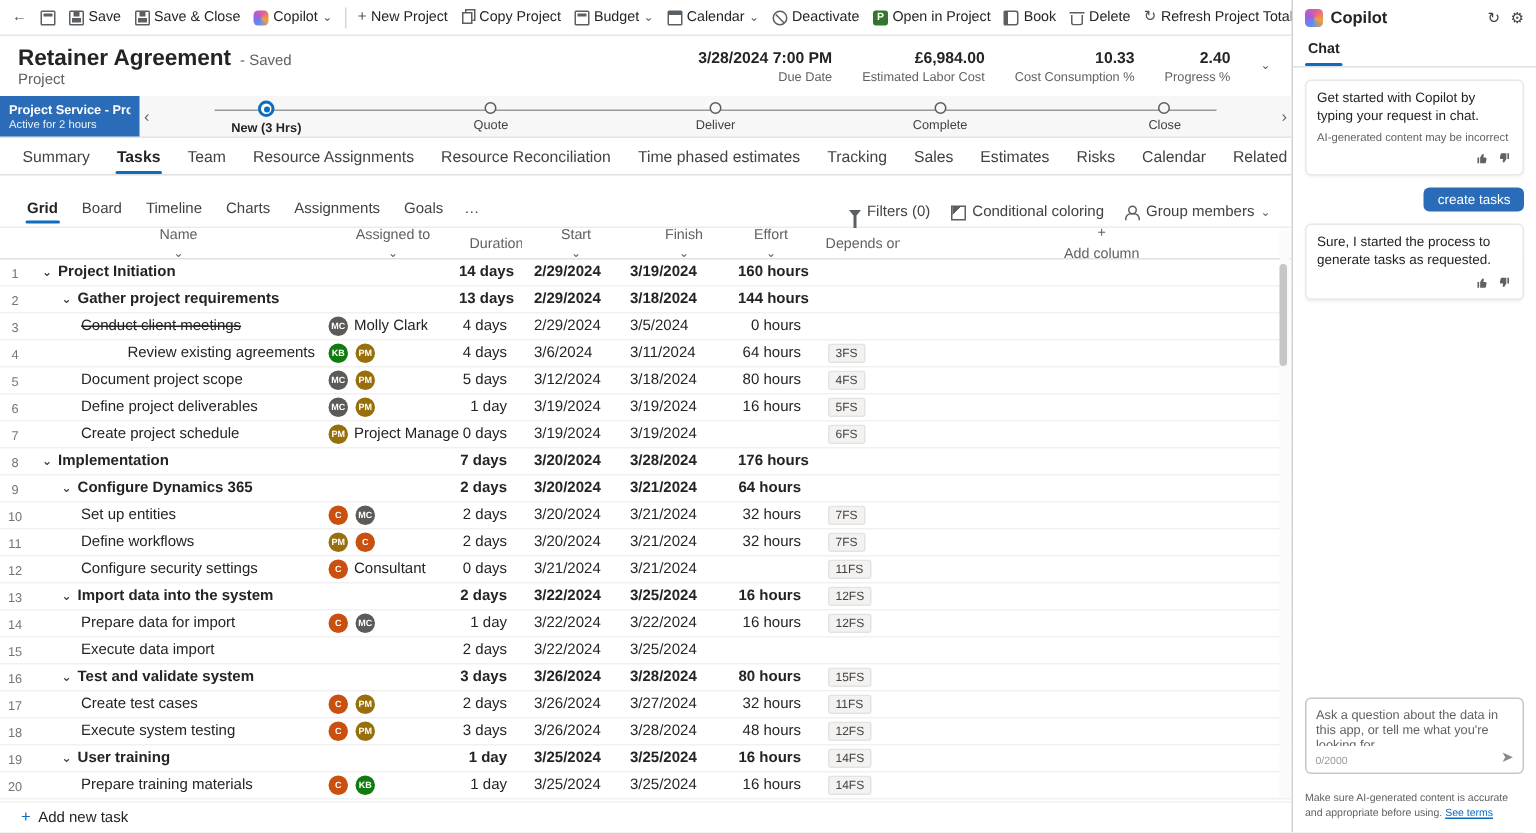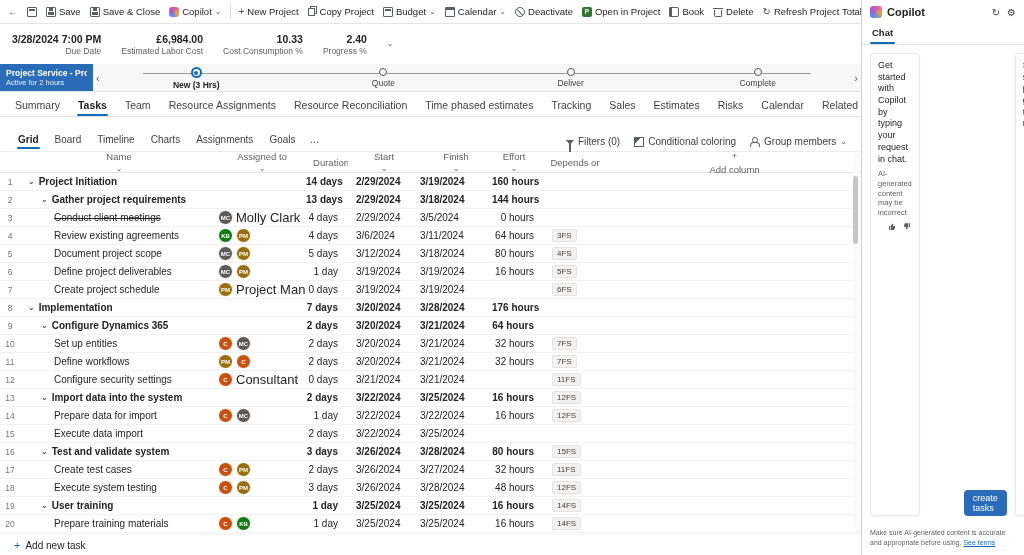--- a/index.html
+++ b/index.html
@@ -88,37 +88,37 @@
   .th.eff{justify-content:space-between;padding-left:0;padding-right:8px;}
   .tr{height:17px;border-bottom:1px solid #f1f1f1;font-size:10px;}
   .tr.sum{font-weight:700;}
   .td{overflow:hidden;white-space:nowrap;padding-left:8px;}
   .td.num{padding:0;text-align:center;color:#757575;font-size:8.5px;font-weight:400;}
   .td.name{display:flex;align-items:center;gap:4px;}
   .chv2{font-size:8px;color:#424242;line-height:1;flex:none;}
   .strike{text-decoration:line-through;text-align:center;}
   .td.asg{display:flex;align-items:center;}
   .av{width:13px;height:13px;border-radius:50%;color:#fff;font-size:6px;font-weight:700;display:inline-flex;align-items:center;justify-content:center;margin-right:3px;flex:none;border:1px solid #fff;box-sizing:content-box;}
-  .aname{font-size:13px;font-weight:400;color:#242424;overflow:hidden;}
+  .aname{font-size:10px;font-weight:400;color:#242424;overflow:hidden;}
   .td.dur,.td.eff{text-align:right;padding-left:0;padding-right:10px;}
   .pill{display:inline-block;background:#f3f2f1;border:1px solid #e4e3e2;color:#424242;font-size:8px;font-weight:400;border-radius:2px;padding:0 4px;line-height:11px;}
   .vtrack{position:absolute;right:1px;top:2px;bottom:2px;width:7px;background:#fafafa;}
   .vthumb{position:absolute;right:2px;top:22px;width:5px;height:68px;background:#c6c6c6;border-radius:3px;}
   .addtask{height:20px;flex:none;display:flex;align-items:center;gap:5px;padding-left:14px;font-size:10px;color:#242424;border-top:1px solid #f1f1f1;}
   .addtask .plus{color:#0f6cbd;font-size:11px;line-height:1;}
 
   
   .cp-h{height:24px;flex:none;display:flex;align-items:center;gap:5px;padding:0 8px;}
   .cp-logo{width:12px;height:12px;border-radius:3px;background:conic-gradient(from 200deg,#5a8df5,#a45ddd,#e25f9c,#f0a03a,#5a8df5);flex:none;}
   .cp-title{font-size:11px;font-weight:700;}
   .cp-hicons{margin-left:auto;display:flex;gap:7px;color:#424242;font-size:10px;}
   .cp-tabs{height:20px;flex:none;display:flex;padding:0 8px;border-bottom:1px solid #e0e0e0;}
   .cp-tab{font-size:9.5px;font-weight:700;padding:3px 2px;position:relative;}
   .cp-tab::after{content:"";position:absolute;left:0;right:0;bottom:0;height:2px;background:#0f6cbd;border-radius:2px;}
-  .cp-body{flex:1;display:flex;flex-direction:row;gap:8px;padding:8px;overflow:hidden;}
+  .cp-body{flex:1;display:flex;flex-direction:column;gap:8px;padding:8px;overflow:hidden;}
   .card{border:1px solid #e8e8e8;border-radius:4px;padding:6px 7px;font-size:9px;line-height:1.3;box-shadow:0 1px 2px rgba(0,0,0,.06);background:#fff;}
   .dis{font-size:7.5px;color:#616161;margin-top:4px;}
   .fb{display:flex;gap:7px;justify-content:flex-end;margin-top:4px;color:#616161;}
   .thumb{width:9px;height:9px;display:inline-flex;}
   .thumb svg{width:9px;height:9px;}
   .thumb.down svg{transform:rotate(180deg);}
   .user-msg{align-self:flex-end;background:#2b6cb8;color:#fff;font-size:9px;padding:3px 9px;border-radius:4px;margin-left:36px;}
   .cp-input{margin-top:auto;border:1px solid #c7c7c7;border-radius:4px;padding:5px 6px 4px;position:relative;background:#fff;}
   .cp-input textarea{border:none;outline:none;resize:none;width:100%;height:26px;font-family:inherit;font-size:8.5px;color:#242424;padding:0;box-sizing:border-box;background:transparent;}
   .cp-input textarea::placeholder{color:#616161;}
@@ -189,20 +189,27 @@
           <span>Delete</span>
         </div>
       <div class="cmd">
           <span class="gi">↻</span>
           <span>Refresh Project Totals</span>
         </div>
 
     </div>
 
     <div class="hdr">
+      <div class="titleblock">
+        <div class="titleline">
+          <span class="rectitle">Retainer Agreement</span>
+          <span class="saved">- Saved</span>
+        </div>
+        <span class="entity">Project</span>
+      </div>
       <div class="stats">
           <div class="stat">
             <div class="sv">3/28/2024 7:00 PM</div>
             <div class="sl">Due Date</div>
           </div>
           <div class="stat">
             <div class="sv">£6,984.00</div>
             <div class="sl">Estimated Labor Cost</div>
           </div>
           <div class="stat">
@@ -235,20 +242,24 @@
             <div class="slab">Quote</div>
           </div>
           <div class="stage">
             <div class="dot"></div>
             <div class="slab">Deliver</div>
           </div>
           <div class="stage">
             <div class="dot"></div>
             <div class="slab">Complete</div>
           </div>
+          <div class="stage">
+            <div class="dot"></div>
+            <div class="slab">Close</div>
+          </div>
         </div>
       <span class="bpf-nav">
           <span>›</span>
         </span>
     </div>
 
     <div class="tabs">
         <div class="tab">
           <span>Summary</span>
         </div>
@@ -388,21 +399,21 @@
             </div>
             <div class="td dur">4 days</div>
             <div class="td st">2/29/2024</div>
             <div class="td fin">3/5/2024</div>
             <div class="td eff">0 hours</div>
             <div class="td dep"></div>
             <div class="td"></div>
           </div>
           <div class="tr">
             <div class="td num">4</div>
-            <div class="td name" style="padding-left: 34px;">
+            <div class="td name" style="padding-left: 34px; justify-content: flex-end;">
               <span>Review existing agreements</span>
             </div>
             <div class="td asg">
               <span class="av" style="background: rgb(16, 124, 16);">KB</span>
               <span class="av" style="background: rgb(152, 111, 11);">PM</span>
             </div>
             <div class="td dur">4 days</div>
             <div class="td st">3/6/2024</div>
             <div class="td fin">3/11/2024</div>
             <div class="td eff">64 hours</div>

